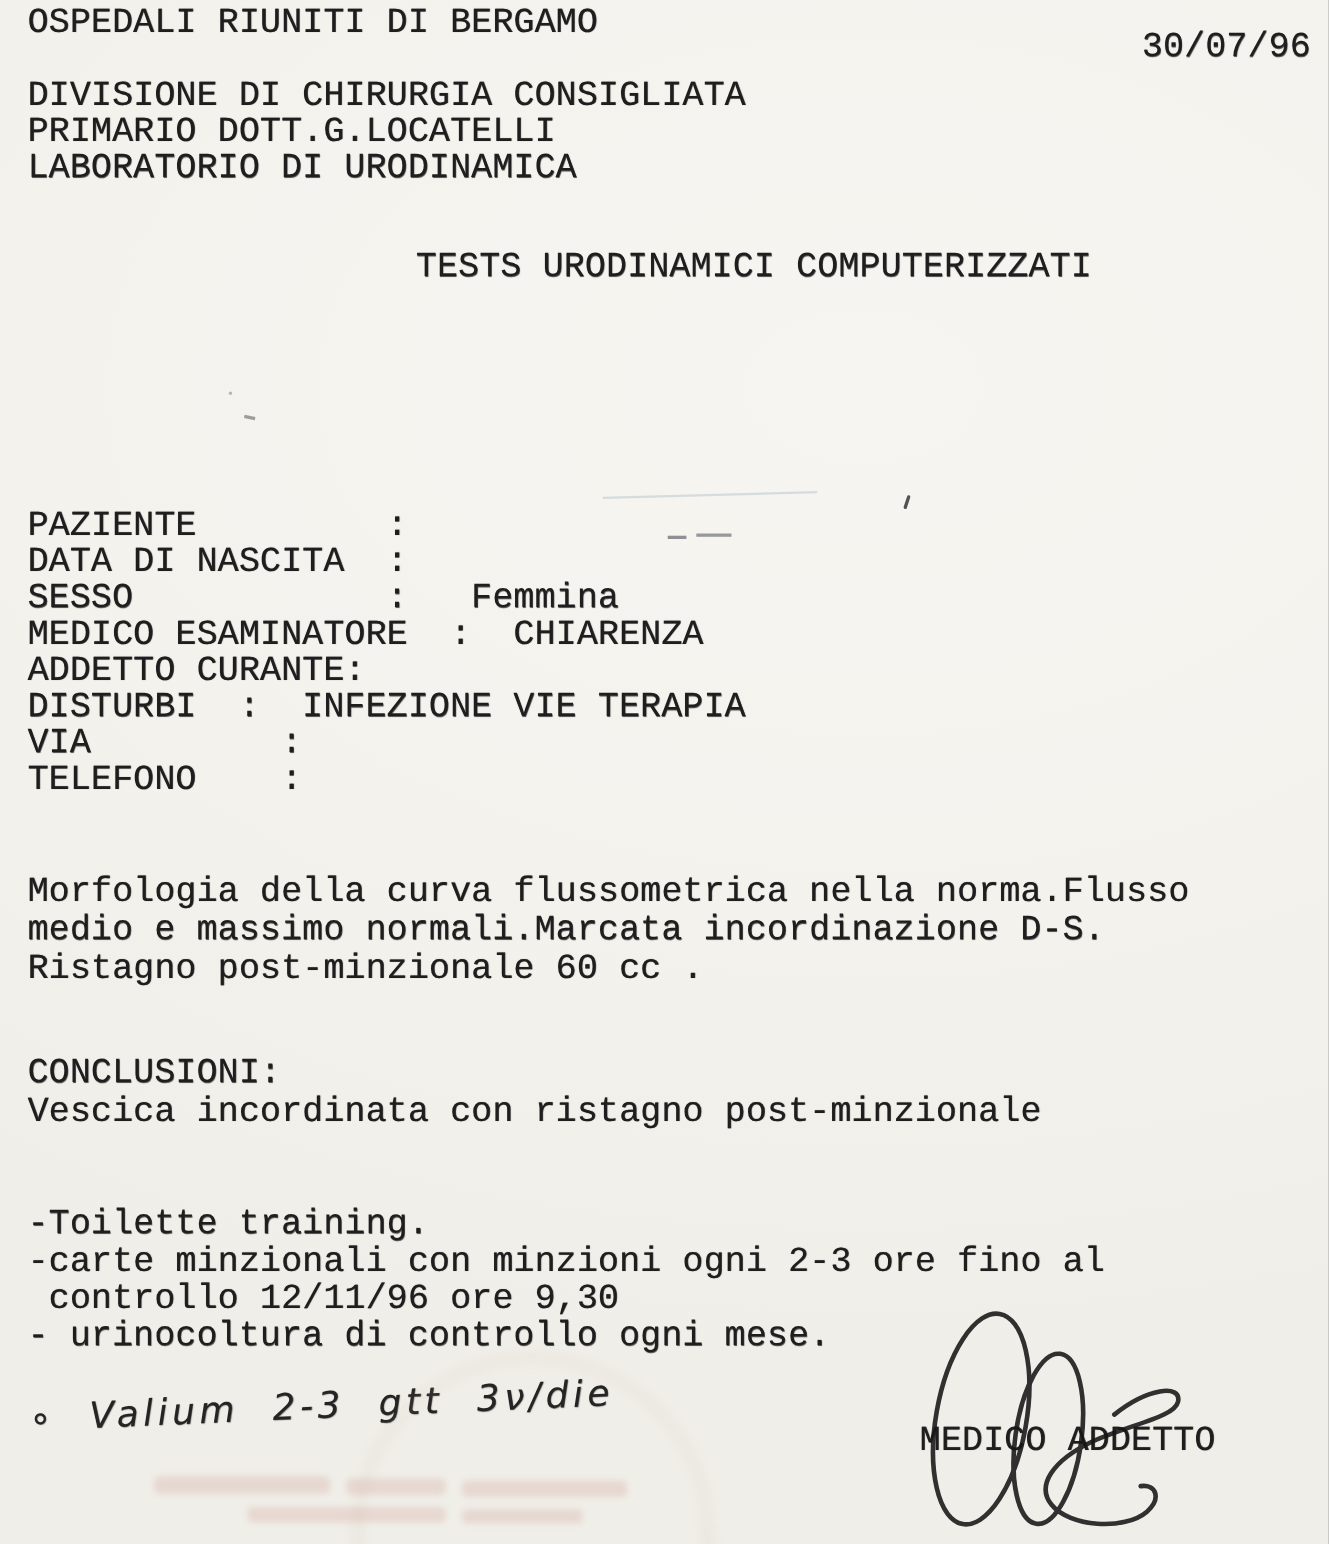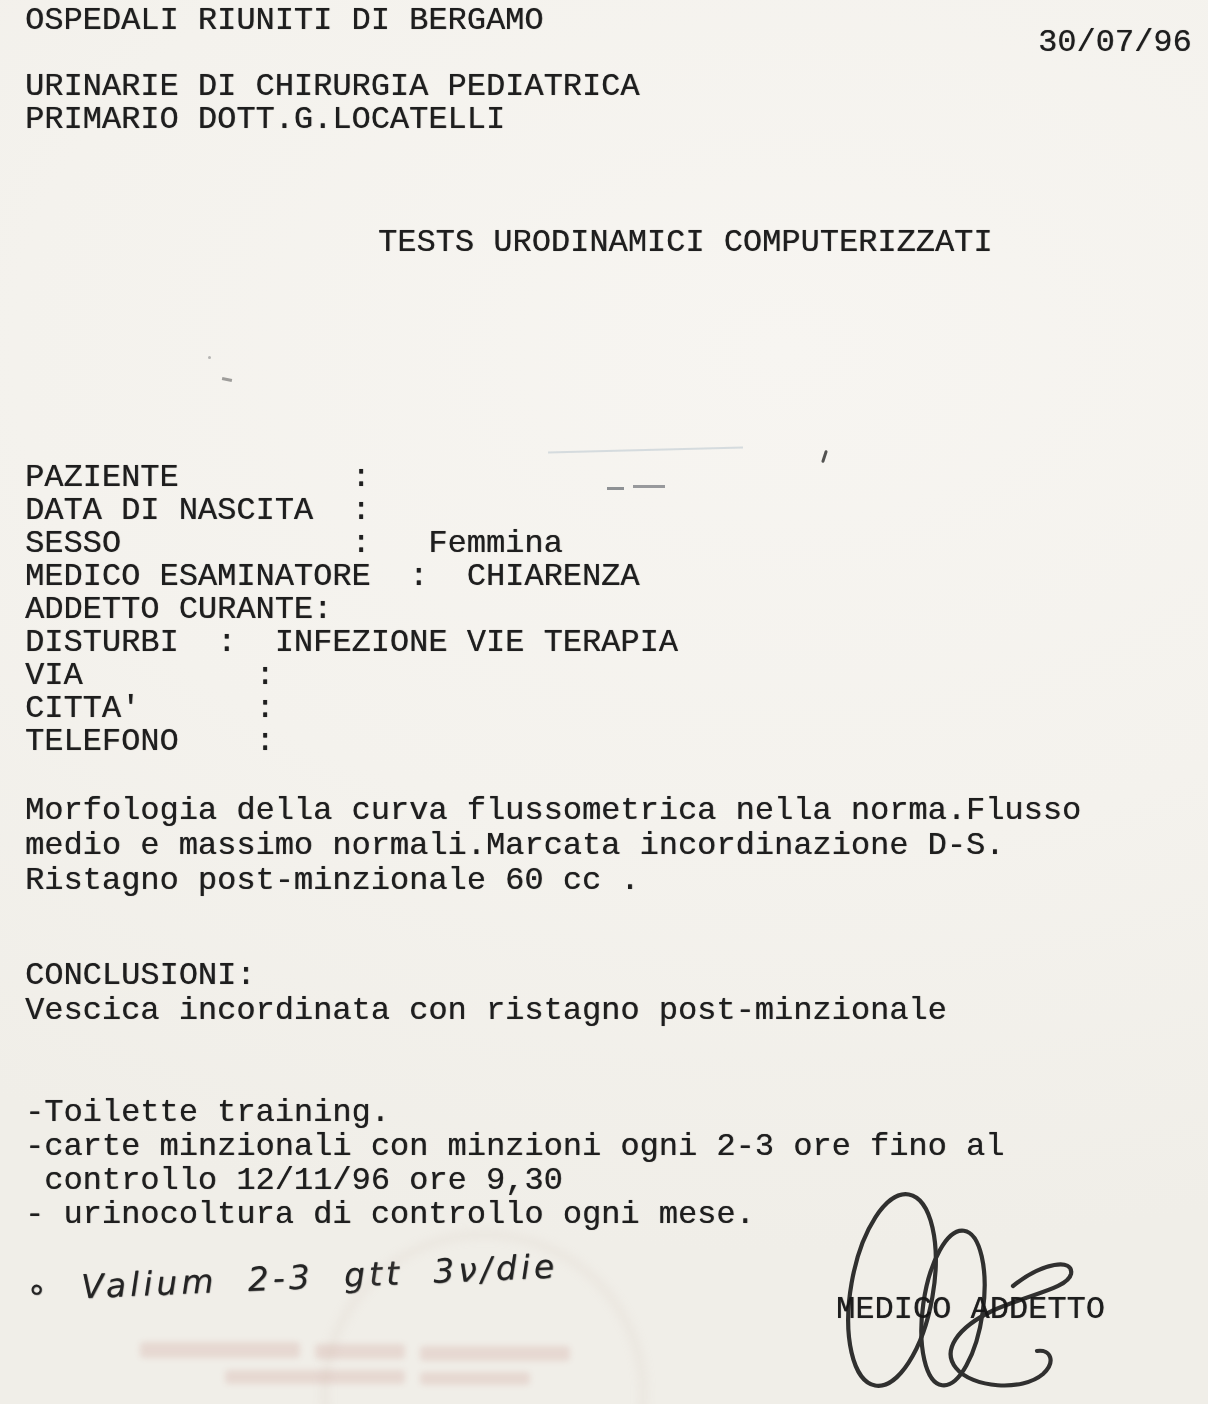--- a/index.html
+++ b/index.html
@@ -86,42 +86,42 @@
 
 <div class="page">
 
   <div class="block" style="left:25px; top:4px;">
     <div class="tline">OSPEDALI RIUNITI DI BERGAMO</div>
   </div>
 
   <div class="date tline">30/07/96</div>
 
   <div class="block" style="left:25px; top:70px;">
-    <div class="tline">URINARIE DI CHIRURGIA PEDIATRICA</div>
+    <div class="tline">DIVISIONE DI CHIRURGIA CONSIGLIATA</div>
     <div class="tline">PRIMARIO DOTT.G.LOCATELLI</div>
+    <div class="tline">LABORATORIO DI URODINAMICA</div>
   </div>
 
   <div class="title tline">TESTS URODINAMICI COMPUTERIZZATI</div>
 
   <div class="artifact stray-dot-1"></div>
   <div class="artifact stray-dash"></div>
   <div class="artifact scanline"></div>
   <div class="artifact tick-mark"></div>
   <div class="artifact redact-dash-1"></div>
   <div class="artifact redact-dash-2"></div>
 
   <div class="block" style="left:25px; top:461px;">
     <div class="tline">PAZIENTE         :</div>
     <div class="tline">DATA DI NASCITA  :</div>
     <div class="tline">SESSO            :   Femmina</div>
     <div class="tline">MEDICO ESAMINATORE  :  CHIARENZA</div>
     <div class="tline">ADDETTO CURANTE:</div>
     <div class="tline">DISTURBI  :  INFEZIONE VIE TERAPIA</div>
     <div class="tline">VIA         :</div>
-    <div class="tline">CITTA'      :</div>
     <div class="tline">TELEFONO    :</div>
   </div>
 
   <div class="block desc" style="left:25px; top:793px;">
     <div class="tline">Morfologia della curva flussometrica nella norma.Flusso</div>
     <div class="tline">medio e massimo normali.Marcata incordinazione D-S.</div>
     <div class="tline">Ristagno post-minzionale 60 cc .</div>
   </div>
 
   <div class="block concl" style="left:25px; top:958px;">

